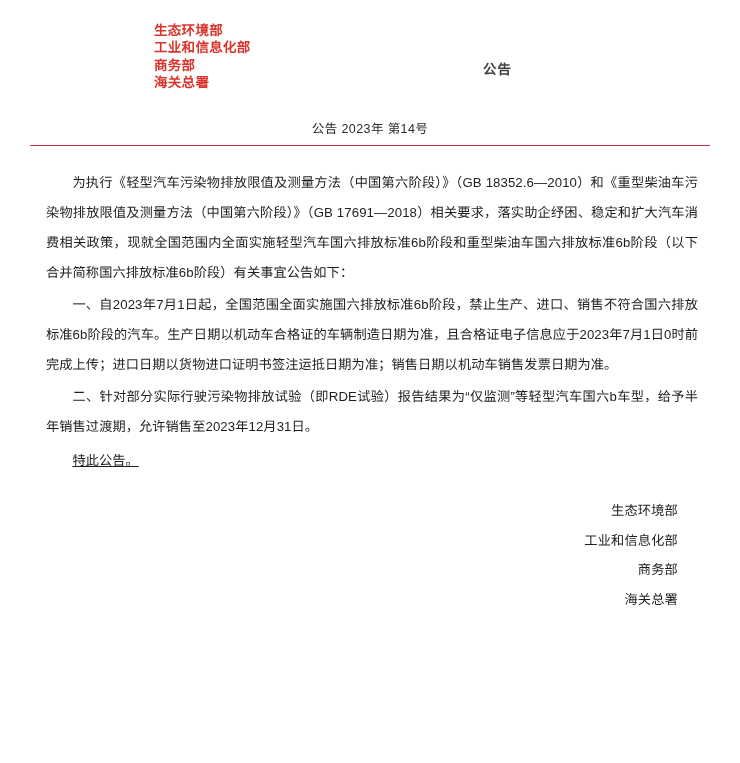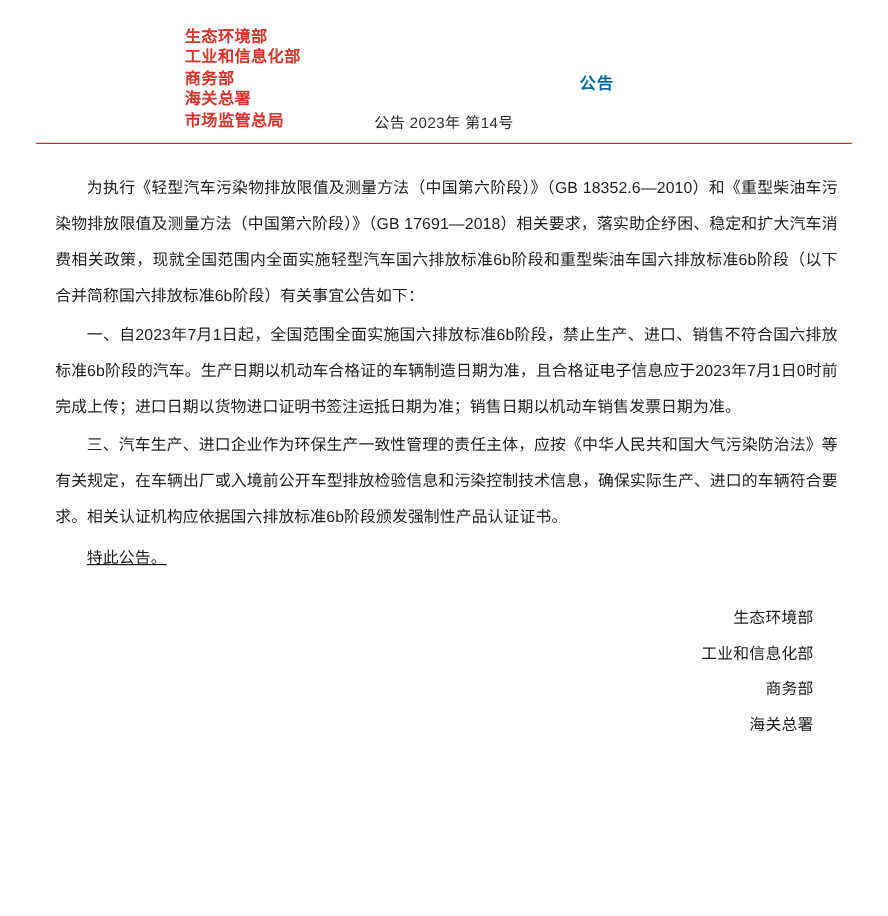--- a/index.html
+++ b/index.html
@@ -40,32 +40,33 @@
     font-weight: bold;
     font-size: 13.5px;
     line-height: 17.4px;
     letter-spacing: 0.3px;
     white-space: nowrap;
   }
   .gonggao-mark {
     position: absolute;
     left: 483px;
     top: 58px;
-    color: #0369a1;
+    color: #404040;
     font-weight: bold;
     font-size: 13.5px;
     letter-spacing: 1px;
   }
 
   
   .docnum {
     text-align: center;
     font-size: 12.5px;
     color: #2b2b2b;
     letter-spacing: 0.4px;
+    margin-top: 26px;
   }
   .red-rule {
     margin: 8px 30px 0 30px;
     height: 1px;
     background: #b5323a;
   }
 
   
   .doc-title {
     text-align: center;
@@ -124,34 +125,33 @@
 <body>
 
 <div class="page">
 
   <div class="masthead">
     <ul class="issuer-list">
       <li class="issuer-item">生态环境部</li>
       <li class="issuer-item">工业和信息化部</li>
       <li class="issuer-item">商务部</li>
       <li class="issuer-item">海关总署</li>
-      <li class="issuer-item">市场监管总局</li>
     </ul>
     <div class="gonggao-mark">公告</div>
   </div>
 
   <div class="docnum">公告 2023年 第14号</div>
 
   <div class="red-rule"></div>
 
 
   <div class="body-wrap">
     <p class="para">为执行《轻型汽车污染物排放限值及测量方法（中国第六阶段）》（GB 18352.6—2010）和《重型柴油车污染物排放限值及测量方法（中国第六阶段）》（GB 17691—2018）相关要求，落实助企纾困、稳定和扩大汽车消费相关政策，现就全国范围内全面实施轻型汽车国六排放标准6b阶段和重型柴油车国六排放标准6b阶段（以下合并简称国六排放标准6b阶段）有关事宜公告如下：</p>
     <p class="para">一、自2023年7月1日起，全国范围全面实施国六排放标准6b阶段，禁止生产、进口、销售不符合国六排放标准6b阶段的汽车。生产日期以机动车合格证的车辆制造日期为准，且合格证电子信息应于2023年7月1日0时前完成上传；进口日期以货物进口证明书签注运抵日期为准；销售日期以机动车销售发票日期为准。</p>
-    <p class="para">三、汽车生产、进口企业作为环保生产一致性管理的责任主体，应按《中华人民共和国大气污染防治法》等有关规定，在车辆出厂或入境前公开车型排放检验信息和污染控制技术信息，确保实际生产、进口的车辆符合要求。相关认证机构应依据国六排放标准6b阶段颁发强制性产品认证证书。</p>
+    <p class="para">二、针对部分实际行驶污染物排放试验（即RDE试验）报告结果为“仅监测”等轻型汽车国六b车型，给予半年销售过渡期，允许销售至2023年12月31日。</p>
     <p class="para closing">特此公告。</p>
   </div>
 
   <div class="signature">
     <div class="sign-line">生态环境部</div>
     <div class="sign-line">工业和信息化部</div>
     <div class="sign-line">商务部</div>
     <div class="sign-line">海关总署</div>
 
   </div>

